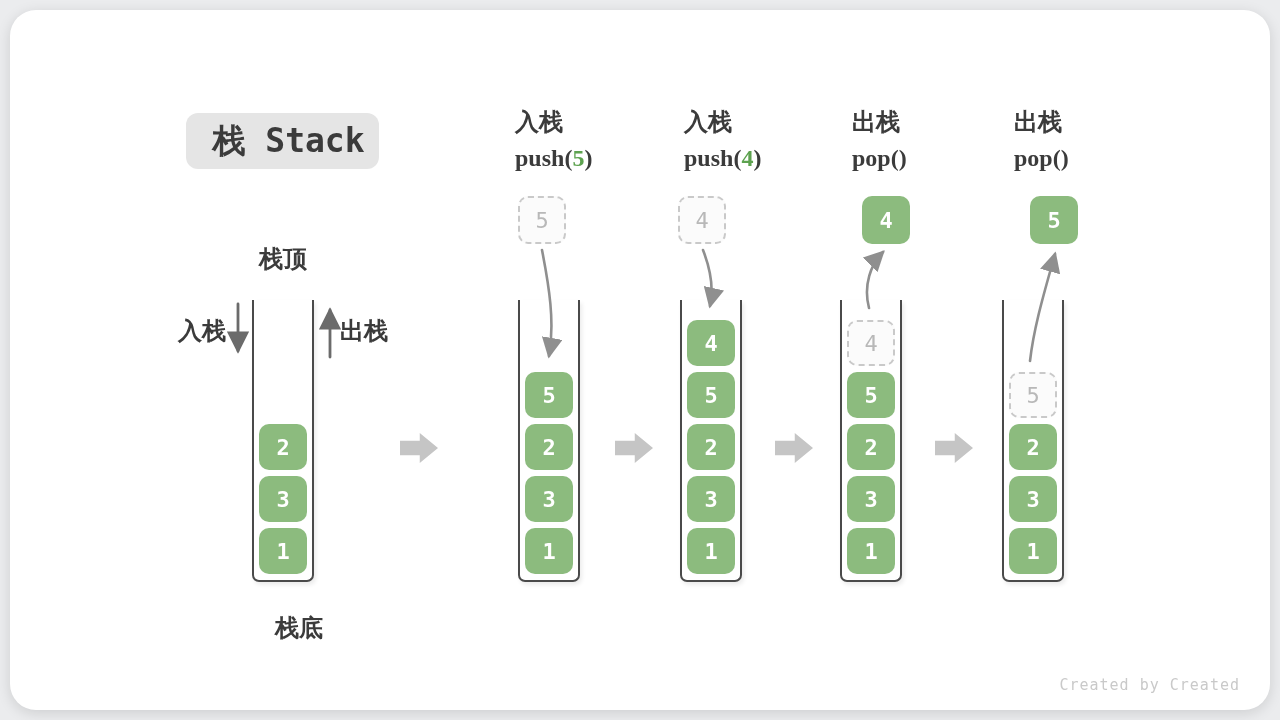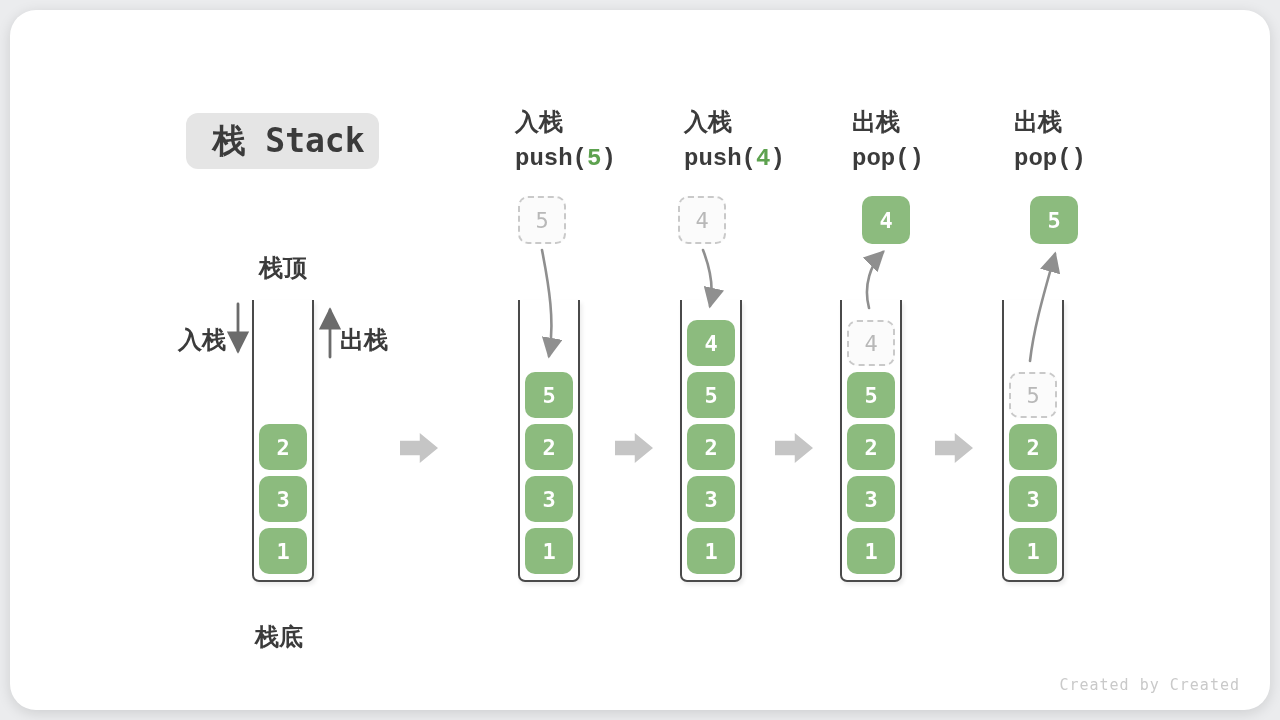--- a/index.html
+++ b/index.html
@@ -13,23 +13,23 @@
   body{width:1280px;height:720px;background:var(--page-bg);overflow:hidden;
        font-family:"Liberation Sans","DejaVu Sans",sans-serif;}
   .card{position:absolute;left:10px;top:10px;width:1260px;height:700px;
         background:var(--card-bg);border-radius:26px;
         box-shadow:0 3px 14px rgba(0,0,0,0.13);}
   .title-box{position:absolute;left:176px;top:103px;width:193px;height:56px;
         background:var(--title-bg);border-radius:12px;display:flex;align-items:center;justify-content:center;
         font-family:"DejaVu Sans Mono",monospace;font-weight:bold;font-size:33px;color:var(--text-dark);padding-left:12px;}
   .op{position:absolute;top:97px;color:var(--text-dark);}
   .op-zh{font-size:24px;font-weight:700;line-height:30px;}
-  .op-code{font-family:Liberation Mono, monospace;font-size:24px;font-weight:bold;margin-top:8px;color:var(--text-dark);}
+  .op-code{font-family:Liberation Serif, serif;font-size:24px;font-weight:bold;margin-top:8px;color:var(--text-dark);}
   .op-code .arg{color:var(--code-green);}
-  .lgd{position:absolute;font-size:24px;font-weight:700;color:var(--text-dark);margin-top:9px;}
+  .lgd{position:absolute;font-size:24px;font-weight:700;color:var(--text-dark);}
   .well{position:absolute;top:290px;width:62px;height:282px;
         border-left:2px solid var(--outline);border-right:2px solid var(--outline);
         border-bottom:2px solid var(--outline);border-radius:0 0 7px 7px;
         box-shadow:2px 3px 4px rgba(0,0,0,0.08);}
   .cell{position:absolute;width:48px;height:46px;border-radius:10px;
         display:flex;align-items:center;justify-content:center;
         font-family:"DejaVu Sans Mono",monospace;font-size:22px;font-weight:bold;}
   .green{background:var(--cell-green);color:var(--cell-text);}
   .ghost{border:2px dashed var(--ghost-border);background:var(--ghost-bg);
          color:var(--ghost-text);font-weight:normal;}
@@ -60,21 +60,21 @@
   <div class="op" style="left:842px">
     <div class="op-zh">出栈</div>
     <div class="op-code"><span>pop(</span><span class="arg"></span><span>)</span></div>
   </div>
   <div class="op" style="left:1004px">
     <div class="op-zh">出栈</div>
     <div class="op-code"><span>pop(</span><span class="arg"></span><span>)</span></div>
   </div>
 
   <div class="lgd" style="left:242px;top:233px;width:62px;text-align:center">栈顶</div>
-  <div class="lgd" style="left:238px;top:602px;width:62px;text-align:center">栈底</div>
+  <div class="lgd" style="left:258px;top:602px;width:62px;text-align:center">栈底</div>
   <div class="lgd" style="left:168px;top:305px">入栈</div>
   <div class="lgd" style="left:330px;top:305px">出栈</div>
 
   <div class="well" style="left:242px"></div>
   <div class="well" style="left:508px"></div>
   <div class="well" style="left:670px"></div>
   <div class="well" style="left:830px"></div>
   <div class="well" style="left:992px"></div>
 
   <div class="cell ghost float" style="left:508px;top:186px">5</div>

